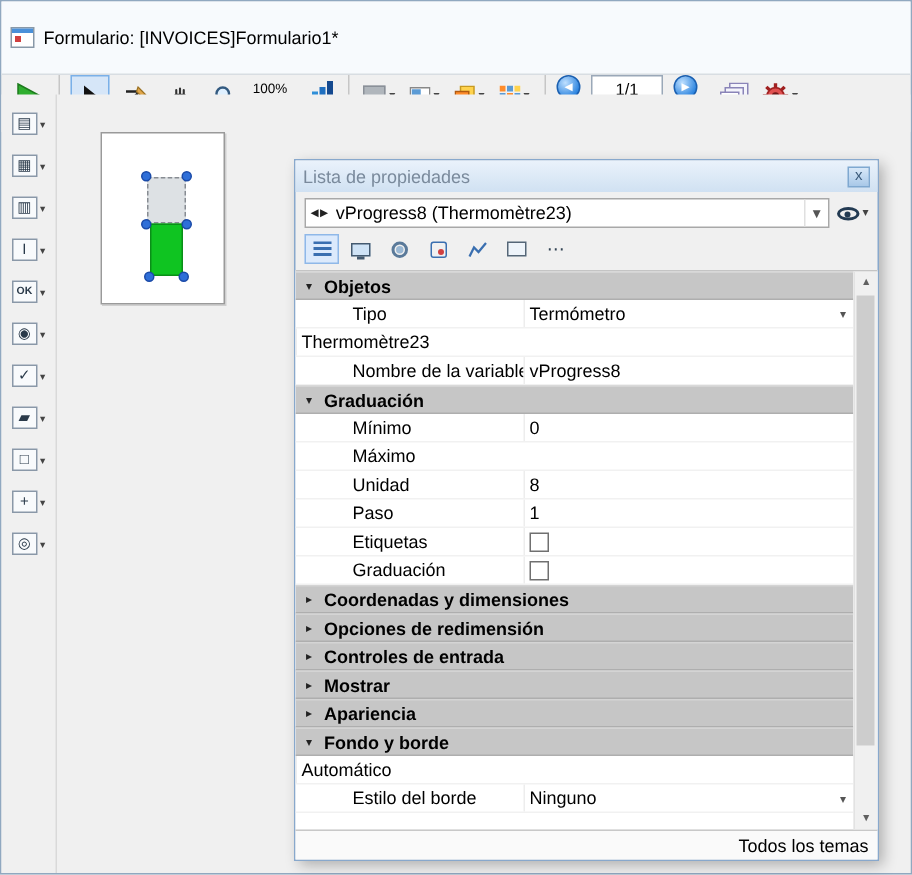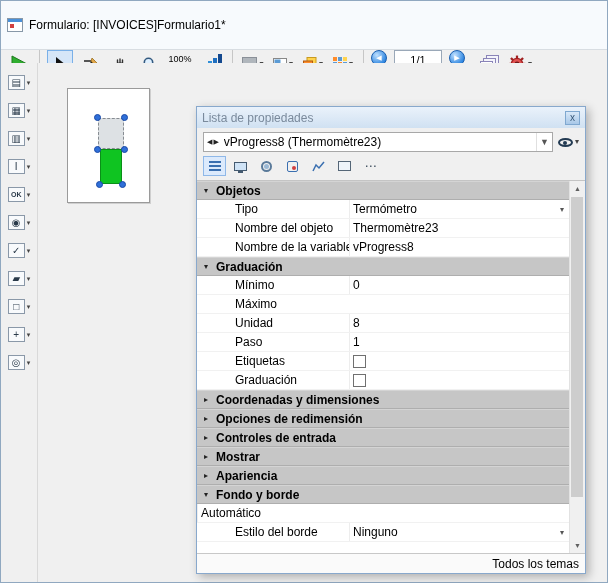--- a/index.html
+++ b/index.html
@@ -317,21 +317,20 @@
               <span>Objetos</span>
             </div>
             <div class="prop-row">
               <span class="prop-name">Tipo</span>
               <span class="prop-value">
                 <span>Termómetro</span>
                 <span class="row-chev">▾</span>
               </span>
             </div>
             <div class="prop-row">
-              <span class="prop-name">Nombre del objeto</span>
               <span class="prop-value">
                 <span>Thermomètre23</span>
               </span>
             </div>
             <div class="prop-row">
               <span class="prop-name">Nombre de la variable</span>
               <span class="prop-value">
                 <span>vProgress8</span>
               </span>
             </div>

